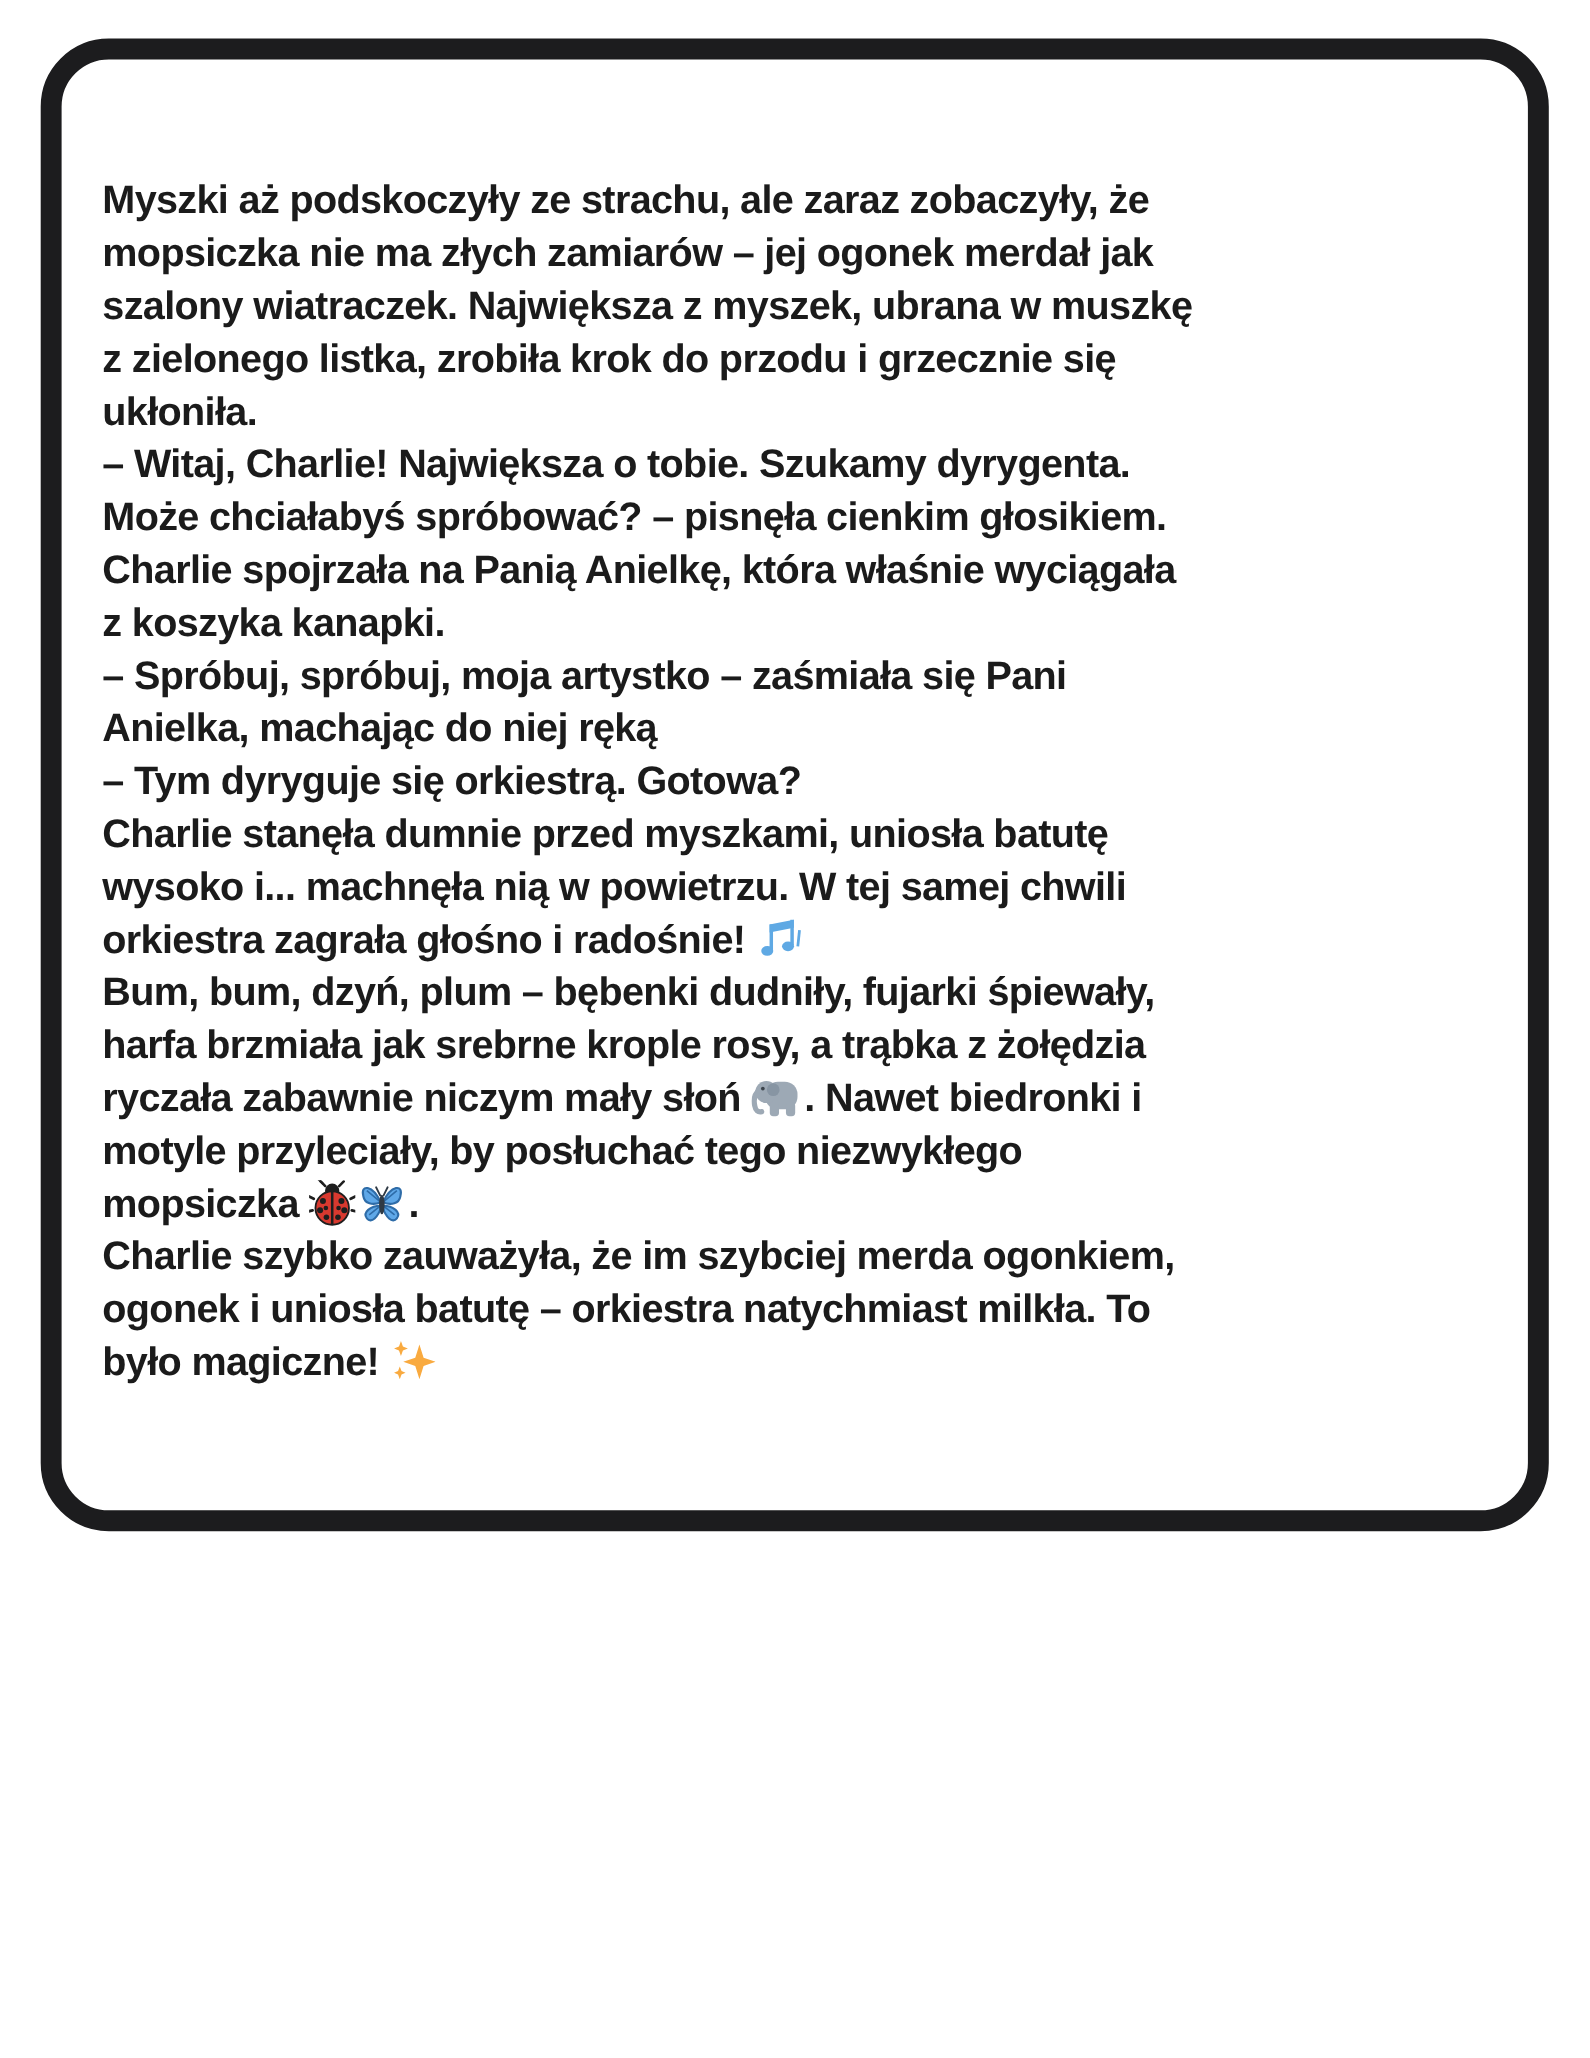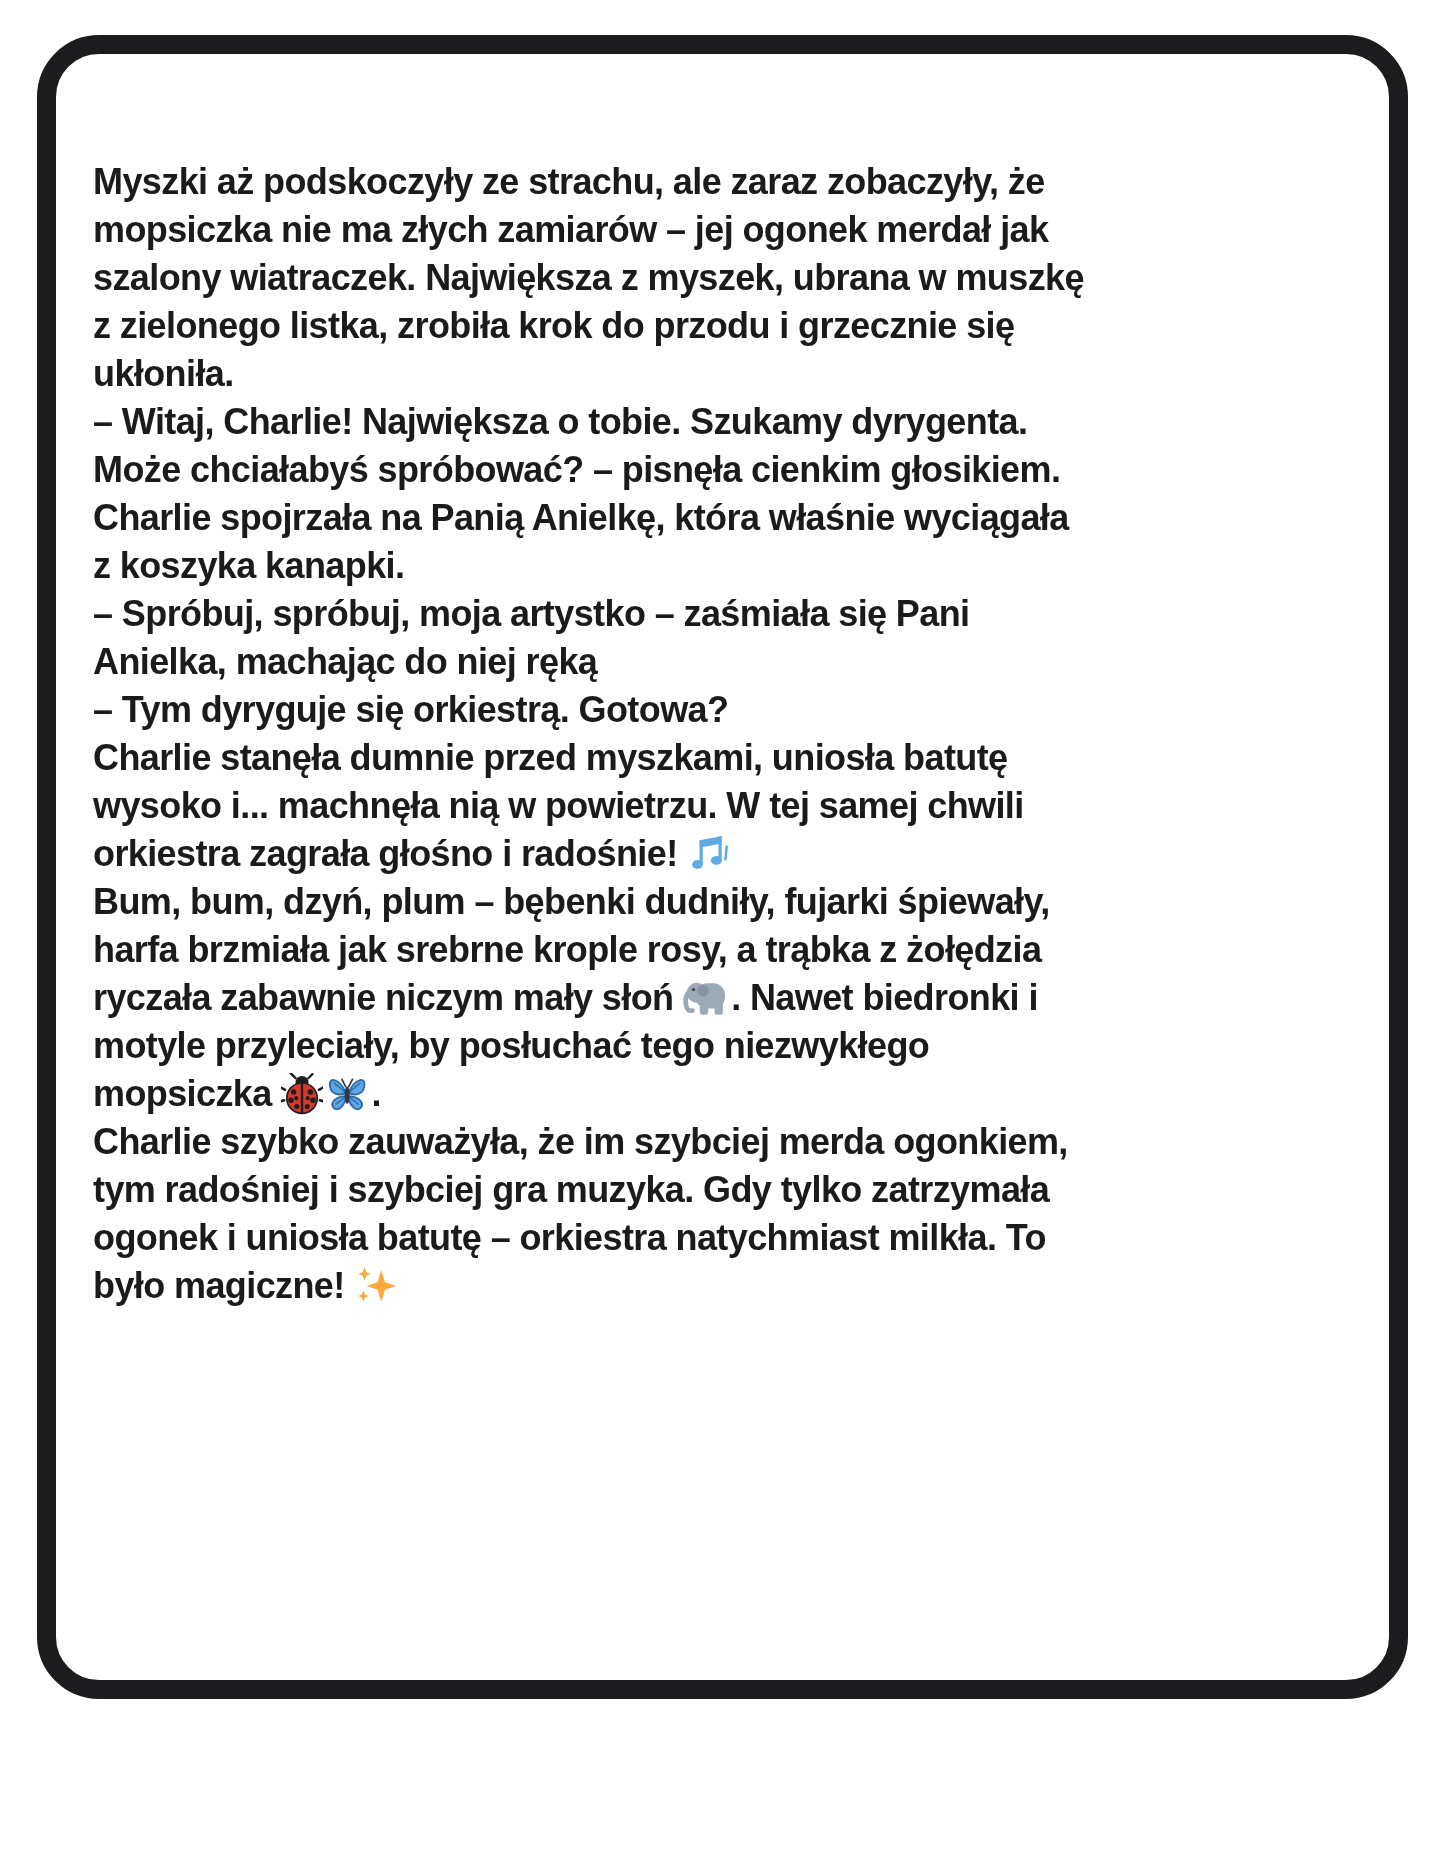--- a/index.html
+++ b/index.html
@@ -15,21 +15,21 @@
     width: 1445px;
     height: 1871px;
     background: #ffffff;
     overflow: hidden;
   }
   .card {
     position: absolute;
     left: 37px;
     top: 35px;
     width: 1371px;
-    height: 1664px;
+    height: 1357px;
     box-sizing: border-box;
     border: 19px solid #1c1c1e;
     border-radius: 62px;
     background: #ffffff;
     padding-left: 40px;
   }
   .story-text {
     position: absolute;
     left: 0;
     top: 0;
@@ -114,21 +114,20 @@
             </svg></span><span class="emoji" role="img" aria-label="🦋"><svg viewBox="0 0 46 40" xmlns="http://www.w3.org/2000/svg">
               <path d="M22 19 C15 4 4 3 7 14 C8 20 15 22 22 19 Z" fill="#5fa8e8" stroke="#2e6ca8" stroke-width="1.8"></path>
               <path d="M24 19 C31 4 42 3 39 14 C38 20 31 22 24 19 Z" fill="#5fa8e8" stroke="#2e6ca8" stroke-width="1.8"></path>
               <path d="M22 22 C13 22 6 28 10 33 C14 38 20 31 22 24 Z" fill="#5fa8e8" stroke="#2e6ca8" stroke-width="1.8"></path>
               <path d="M24 22 C33 22 40 28 36 33 C32 38 26 31 24 24 Z" fill="#5fa8e8" stroke="#2e6ca8" stroke-width="1.8"></path>
               <path d="M22 19 L10 9 M24 19 L36 9 M22 22 L12 30 M24 22 L34 30" stroke="#2e6ca8" stroke-width="1.4"></path>
               <ellipse cx="23" cy="21" rx="2.4" ry="8.5" fill="#2f3a45"></ellipse>
               <path d="M21.5 13 L18 6 M24.5 13 L28 6" stroke="#2f3a45" stroke-width="1.6" stroke-linecap="round"></path>
             </svg></span><span>.</span></div>
         <div class="line"><span>Charlie szybko zauważyła, że im szybciej merda ogonkiem,</span></div>
-        <div class="line"><span>tym radośniej i szybciej gra muzyka. Gdy tylko zatrzymała</span></div>
         <div class="line"><span>ogonek i uniosła batutę – orkiestra natychmiast milkła. To</span></div>
         <div class="line"><span>było magiczne! </span><span class="emoji" role="img" aria-label="✨"><svg viewBox="0 0 40 40" xmlns="http://www.w3.org/2000/svg" fill="#f9aa3f">
               <path d="M26 5 L29.6 16.4 L40 20 L29.6 23.6 L26 35 L22.4 23.6 L12 20 L22.4 16.4 Z"></path>
               <path d="M10 2 L11.7 6.8 L16 8.5 L11.7 10.2 L10 15 L8.3 10.2 L4 8.5 L8.3 6.8 Z"></path>
               <path d="M9 24 L10.5 28 L14 29.5 L10.5 31 L9 35 L7.5 31 L4 29.5 L7.5 28 Z"></path>
             </svg></span></div>
       </div>
   </div>
 </div>
 

